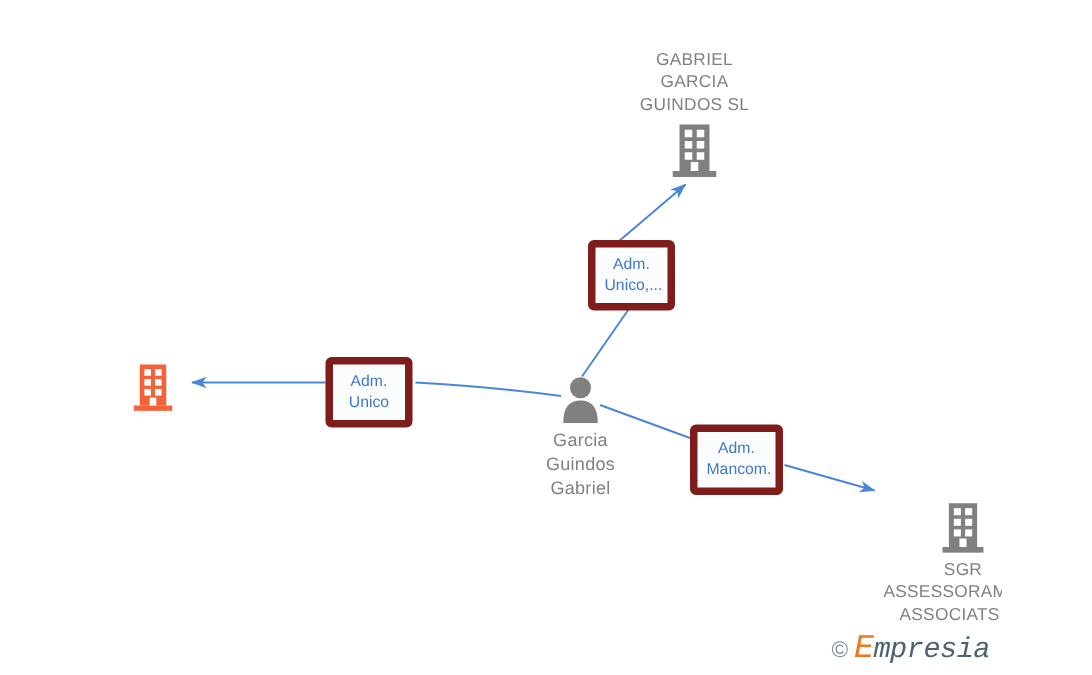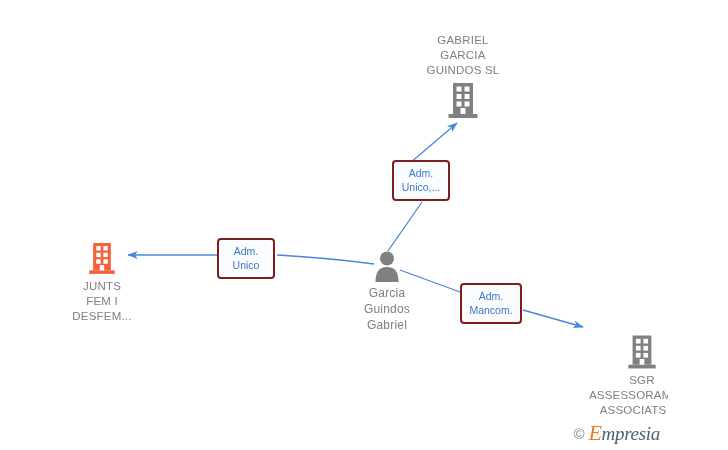--- a/index.html
+++ b/index.html
@@ -41,21 +41,21 @@
     color: #808080;
     letter-spacing: 0.2px;
     white-space: pre-line;
   }
   .node-label.person {
     font-size: 12px;
     line-height: 16px;
   }
   .edge-label {
     position: absolute;
-    border: 2px solid #7f1d1d;
+    border: 5px solid #7f1d1d;
     background: #fbfcfe;
     border-radius: 4px;
     color: #3d78c8;
     font-size: 10.5px;
     line-height: 14px;
     text-align: center;
     padding: 4px 6px 5px 6px;
     white-space: pre-line;
     box-sizing: border-box;
   }
@@ -66,21 +66,21 @@
     display: flex;
     align-items: center;
     gap: 4px;
   }
   .wm-c {
     font-size: 15px;
     color: #7a8a99;
     line-height: 1;
   }
   .wm-text {
-    font-family: Liberation Serif, serif;
+    font-family: Liberation Mono, monospace;
     font-style: italic;
     font-size: 19px;
     color: #4a6274;
     line-height: 1;
     letter-spacing: -0.3px;
   }
   .wm-text .lead {
     color: #ef7622;
     font-size: 22px;
   }
@@ -129,23 +129,20 @@
       <rect x="7" y="2" width="20" height="31" fill="#F4623A"></rect>
       <rect x="2.5" y="33" width="29" height="4" fill="#F4623A"></rect>
       <rect x="10.5" y="5.5" width="5" height="5" fill="#ffffff"></rect>
       <rect x="18.5" y="5.5" width="5" height="5" fill="#ffffff"></rect>
       <rect x="10.5" y="13" width="5" height="5" fill="#ffffff"></rect>
       <rect x="18.5" y="13" width="5" height="5" fill="#ffffff"></rect>
       <rect x="10.5" y="20.5" width="5" height="5" fill="#ffffff"></rect>
       <rect x="18.5" y="20.5" width="5" height="5" fill="#ffffff"></rect>
       <rect x="14.5" y="27" width="5" height="6" fill="#ffffff"></rect>
     </svg>
-    <span class="node-label">JUNTS
-FEM I
-DESFEM...</span>
   </div>
 
   <div class="node" style="left:307px; top:250px;">
     <svg class="node-icon" width="30" height="32" viewBox="0 0 30 32">
       <circle cx="15" cy="8.5" r="7" fill="#808080"></circle>
       <path d="M15,17 C23,17 26.5,22 26.5,32 L3.5,32 C3.5,22 7,17 15,17 Z" fill="#808080"></path>
     </svg>
     <span class="node-label person">Garcia
 Guindos
 Gabriel</span>

